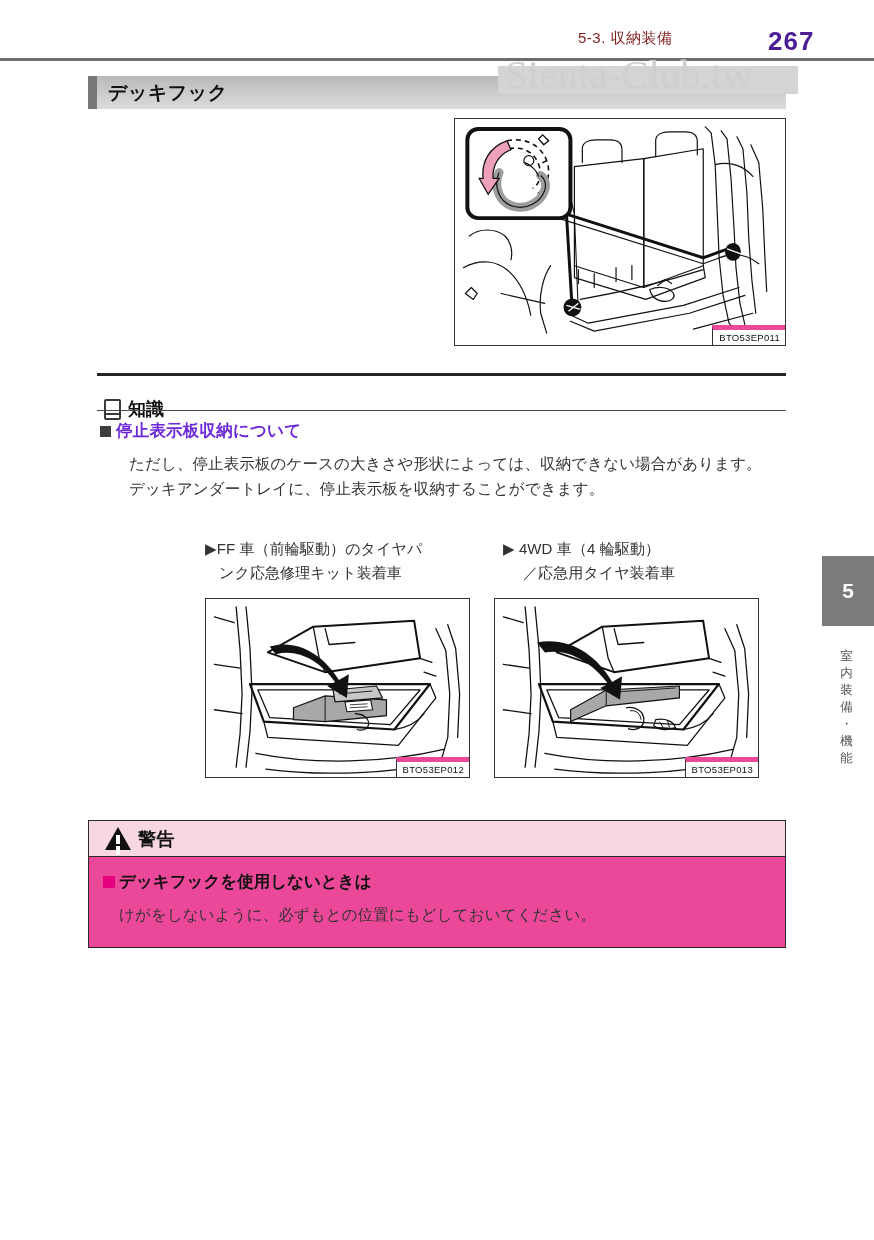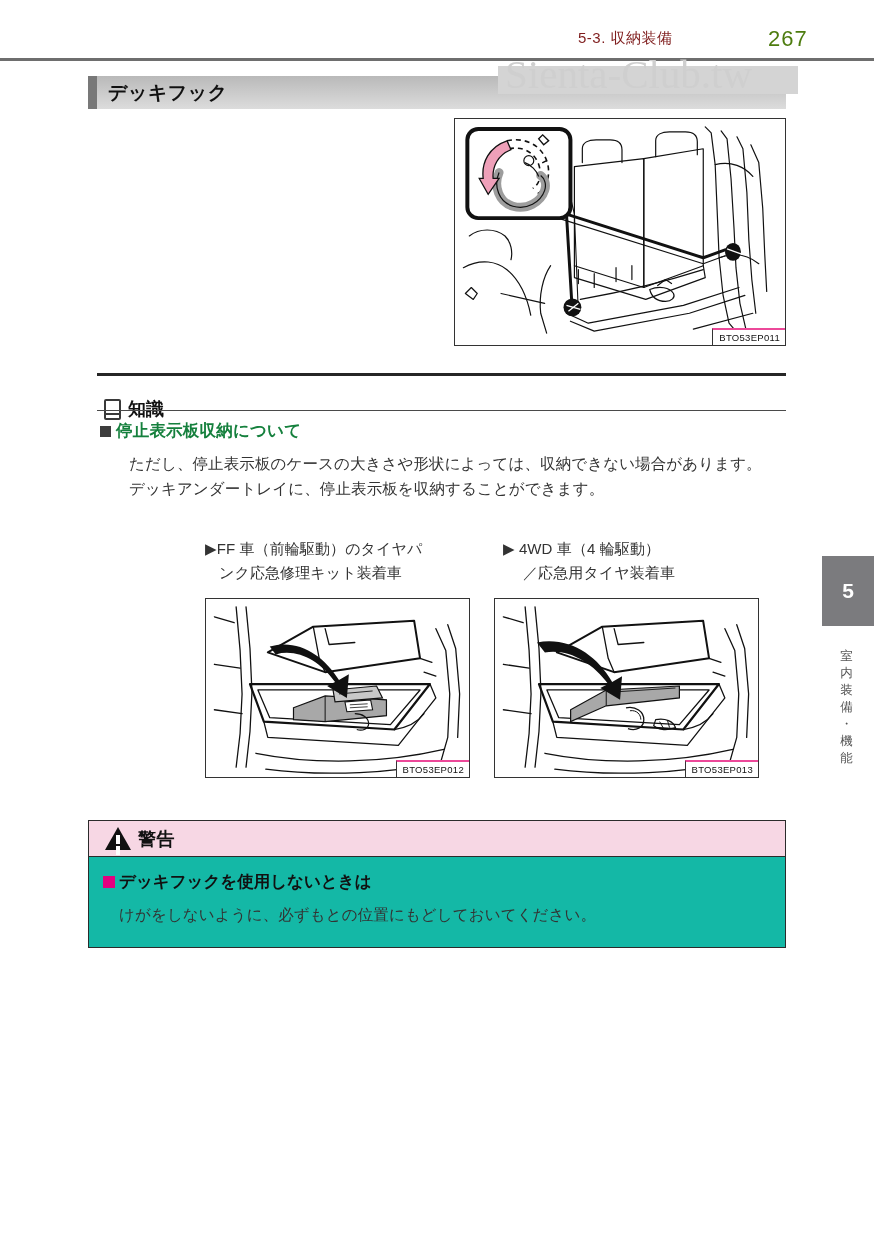--- a/index.html
+++ b/index.html
@@ -29,24 +29,24 @@
     left: 578px;
     top: 3px;
     font-size: 15px;
     letter-spacing: 0.5px;
     color: #7f1d1d;
   }
   .header-pageno {
     position: absolute;
     left: 768px;
     top: 0px;
-    font-size: 22px;
-    font-weight: normal;
+    font-size: 26px;
+    font-weight: bold;
     letter-spacing: 1px;
-    color: #4d7c0f;
+    color: #4c1d95;
   }
   .header-rule {
     position: absolute;
     top: 58px;
     left: 0;
     width: 874px;
     height: 3px;
     background: #6e6e6e;
   }
 
@@ -112,21 +112,21 @@
     height: 228px;
   }
   .fig-code {
     position: absolute;
     right: 0px;
     bottom: 0px;
     font-size: 9.5px;
     letter-spacing: 0.3px;
     padding: 2px 5px 2px 6px;
     border-left: 1px solid #333;
-    border-top: 2px solid #ec4899;
+    border-top: 5px solid #ec4899;
     background: #fff;
     color: #111;
     font-family: "Liberation Sans", sans-serif;
   }
 
   
   .know-rule-top {
     position: absolute;
     left: 97px;
     top: 373px;
@@ -185,21 +185,21 @@
   .sub-bullet {
     width: 11px;
     height: 11px;
     background: #3d3d3d;
     margin-right: 5px;
     flex: 0 0 auto;
   }
   .sub-head-text {
     font-size: 16.5px;
     font-weight: bold;
-    color: #15803d;
+    color: #6d28d9;
     letter-spacing: 0.2px;
   }
 
   .body-text {
     position: absolute;
     left: 129px;
     top: 451px;
     width: 660px;
     font-size: 15.5px;
     line-height: 25px;
@@ -244,21 +244,21 @@
 
   
   .warning-box {
     position: absolute;
     left: 88px;
     top: 820px;
     width: 698px;
     height: 128px;
     border: 1.5px solid #2b2b2b;
     box-sizing: border-box;
-    background: #14b8a6;
+    background: #ec4899;
   }
   .warning-head {
     height: 36px;
     background: #f7d7e4;
     border-bottom: 1.5px solid #2b2b2b;
     display: flex;
     align-items: center;
     padding-left: 16px;
     box-sizing: border-box;
   }

